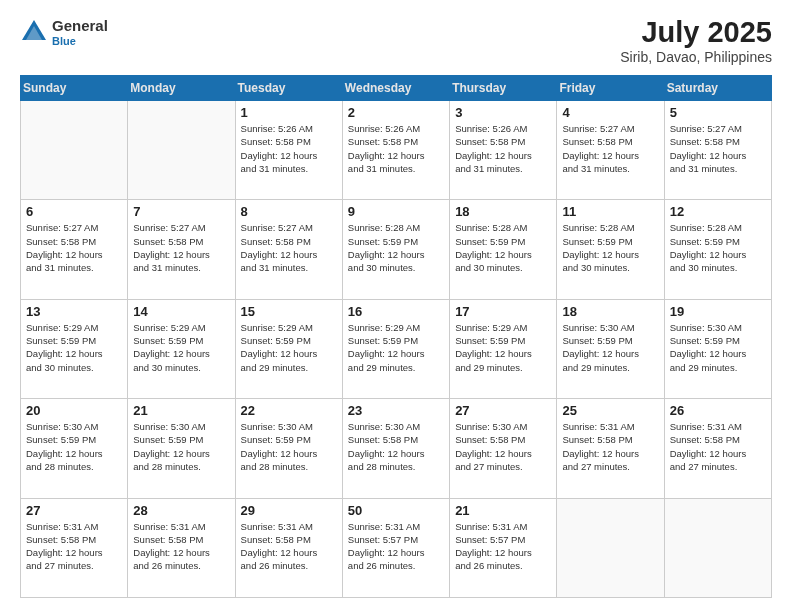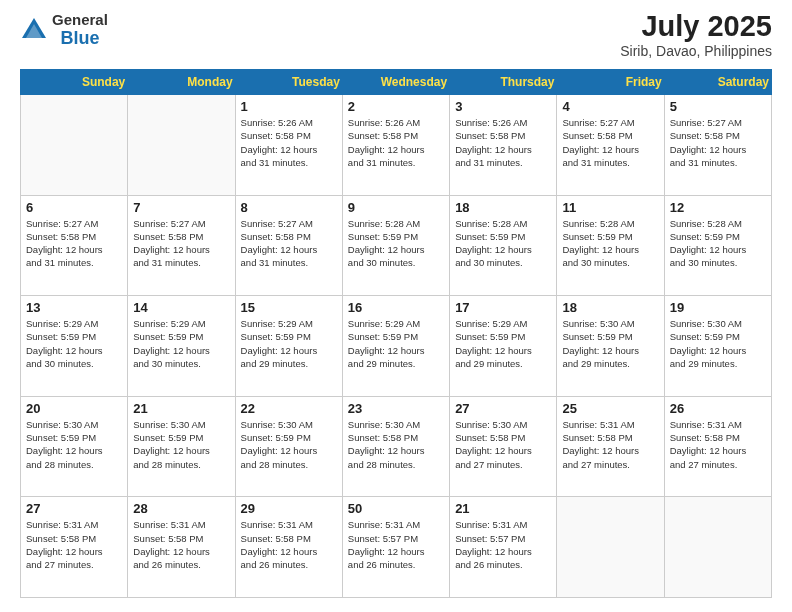--- a/index.html
+++ b/index.html
@@ -6,21 +6,21 @@
     body {
       width: 792px;
       height: 612px;
       font-family: Arial, sans-serif;
       background: #fff;
       overflow: hidden;
     }
     .page {
       width: 792px;
       height: 612px;
-      padding: 12px 20px 14px 20px;
+      padding: 18px 20px 14px 20px;
       display: flex;
       flex-direction: column;
     }
     .header {
       display: flex;
       justify-content: space-between;
       align-items: flex-start;
       margin-bottom: 10px;
     }
     .logo {
@@ -32,24 +32,23 @@
       display: flex;
       flex-direction: column;
       line-height: 1.1;
     }
     .logo-general {
       font-size: 15px;
       font-weight: bold;
       color: #333;
     }
     .logo-blue {
-      font-size: 18px;
+      font-size: 11px;
       font-weight: bold;
       color: #1a6faf;
-      text-align: center;
     }
     .logo-icon {
       width: 28px;
       height: 28px;
     }
     .title-block {
       text-align: right;
     }
     .month-title {
       font-size: 29px;
@@ -64,22 +63,22 @@
     }
     .calendar {
       flex: 1;
       border: 1px solid #ccc;
       border-collapse: collapse;
       width: 100%;
       table-layout: fixed;
     }
     .calendar th {
       background: #1a6faf;
-      color: #fde047;
-      text-align: right;
+      color: #e5e5e5;
+      text-align: left;
       padding: 5px 2px;
       font-size: 12px;
       font-weight: bold;
       border: 1px solid #1a6faf;
     }
     .calendar td {
       border: 1px solid #ccc;
       vertical-align: top;
       padding: 4px 5px;
       font-size: 10px;

